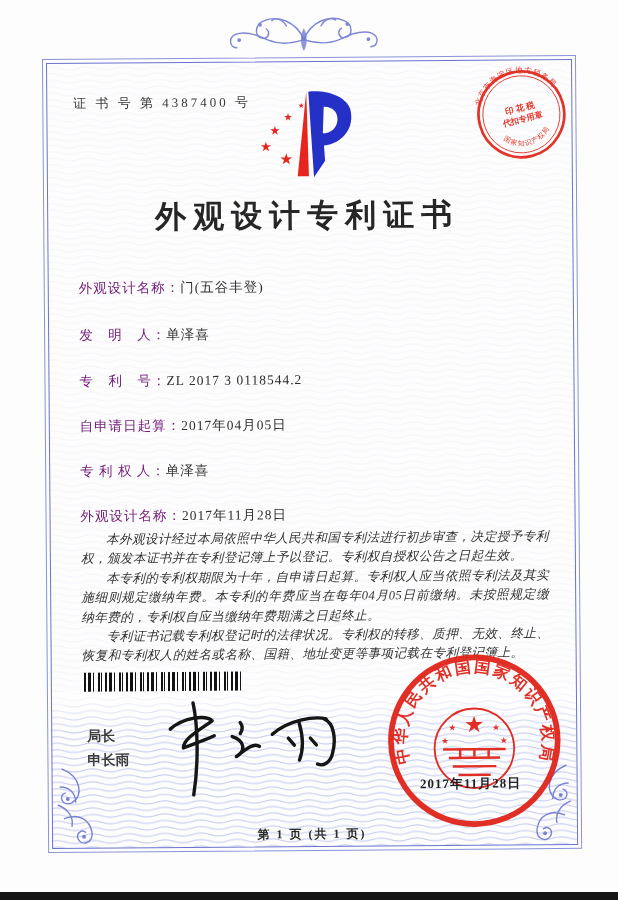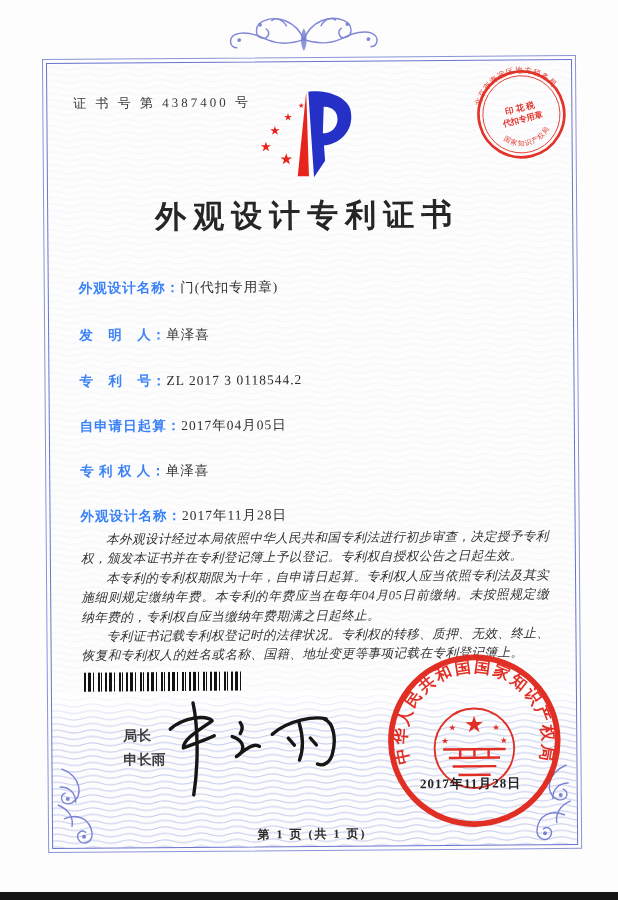--- a/index.html
+++ b/index.html
@@ -11,32 +11,32 @@
   .frame-outer{position:absolute;left:45px;top:57px;width:532px;height:792px;border:1.5px solid #8a93d8;}
   .frame-inner{position:absolute;left:3px;top:3px;right:3px;bottom:3px;border:1.5px solid #6a74ce;}
   .texture{position:absolute;left:45px;top:57px;width:533px;height:793px;pointer-events:none;}
   .ornament-top{position:absolute;left:212px;top:0;width:190px;height:64px;}
   .cert-number{position:absolute;left:76px;top:93px;font-size:13px;letter-spacing:3px;color:#3a3a3a;}
   .logo{position:absolute;left:252px;top:86px;width:112px;height:98px;}
   .seal-tax{position:absolute;left:476px;top:68px;width:96px;height:96px;transform:rotate(-14deg);opacity:.92;}
   .title{position:absolute;left:0;top:195px;width:100%;text-align:center;font-size:31px;font-weight:700;
          letter-spacing:7px;color:#262626;}
   .field{position:absolute;left:80px;font-size:13.5px;color:#2e2e2e;letter-spacing:1px;white-space:nowrap;}
-  .field .lab{color:#3b82f6;font-weight:bold;}
+  .field .lab{color:#701a75;}
   .field .val{color:#2e2e2e;}
   .paras{position:absolute;left:80px;top:529px;width:468px;color:#333;}
   .paras p{margin:0;font-size:12.6px;line-height:19.4px;text-align:justify;text-indent:2em;
            font-style:italic;letter-spacing:.4px;}
   .barcode{position:absolute;left:82px;top:671px;width:158px;height:19px;
      background:repeating-linear-gradient(90deg,#121212 0,#121212 2px,rgba(0,0,0,0) 2px,rgba(0,0,0,0) 4px,
      #121212 4px,#121212 7px,rgba(0,0,0,0) 7px,rgba(0,0,0,0) 9px,#121212 9px,#121212 10px,
      rgba(0,0,0,0) 10px,rgba(0,0,0,0) 14px,#121212 14px,#121212 16px,rgba(0,0,0,0) 16px,rgba(0,0,0,0) 17px,
      #121212 17px,#121212 18px,rgba(0,0,0,0) 18px,rgba(0,0,0,0) 21px);}
   .director{position:absolute;left:85px;top:722px;font-family:"Liberation Sans",sans-serif;
-            font-weight:700;color:#3c3c3c;font-size:14px;line-height:24px;margin-left:36px;}
+            font-weight:700;color:#3c3c3c;font-size:14px;line-height:24px;}
   .signature{position:absolute;left:150px;top:692px;width:210px;height:112px;}
   .seal-office{position:absolute;left:382px;top:652px;width:180px;height:180px;opacity:.94;}
   .seal-date{position:absolute;left:383px;top:776px;width:170px;text-align:center;font-size:13px;
              font-weight:700;color:#222;letter-spacing:1px;}
   .footer{position:absolute;left:0;top:826px;width:100%;text-align:center;font-size:12px;
           font-weight:700;color:#2b2b2b;letter-spacing:2px;}
   svg text{font-family:"Liberation Serif",serif;}
 </style>
 </head>
 <body>
@@ -115,21 +115,21 @@
       <text font-size="8" fill="#e02318" letter-spacing="1">
         <textPath href="#taxBot" startOffset="50%" text-anchor="middle">国家知识产权局</textPath>
       </text>
       <text x="56" y="52" font-size="10" fill="#e02318" text-anchor="middle" font-weight="bold">印 花 税</text>
       <text x="56" y="65" font-size="9.5" fill="#e02318" text-anchor="middle" font-weight="bold">代扣专用章</text>
     </svg>
 
     <div class="title">外观设计专利证书</div>
 
     <div class="field" style="top:278px">
-      <span class="lab">外观设计名称：</span><span class="val">门(代扣专用章)</span>
+      <span class="lab">外观设计名称：</span><span class="val">门(五谷丰登)</span>
     </div>
     <div class="field" style="top:325px">
       <span class="lab">发　明　人：</span><span class="val">单泽喜</span>
     </div>
     <div class="field" style="top:371px">
       <span class="lab">专　利　号：</span><span class="val">ZL 2017 3 0118544.2</span>
     </div>
     <div class="field" style="top:416px">
       <span class="lab">自申请日起算：</span><span class="val">2017年04月05日</span>
     </div>

